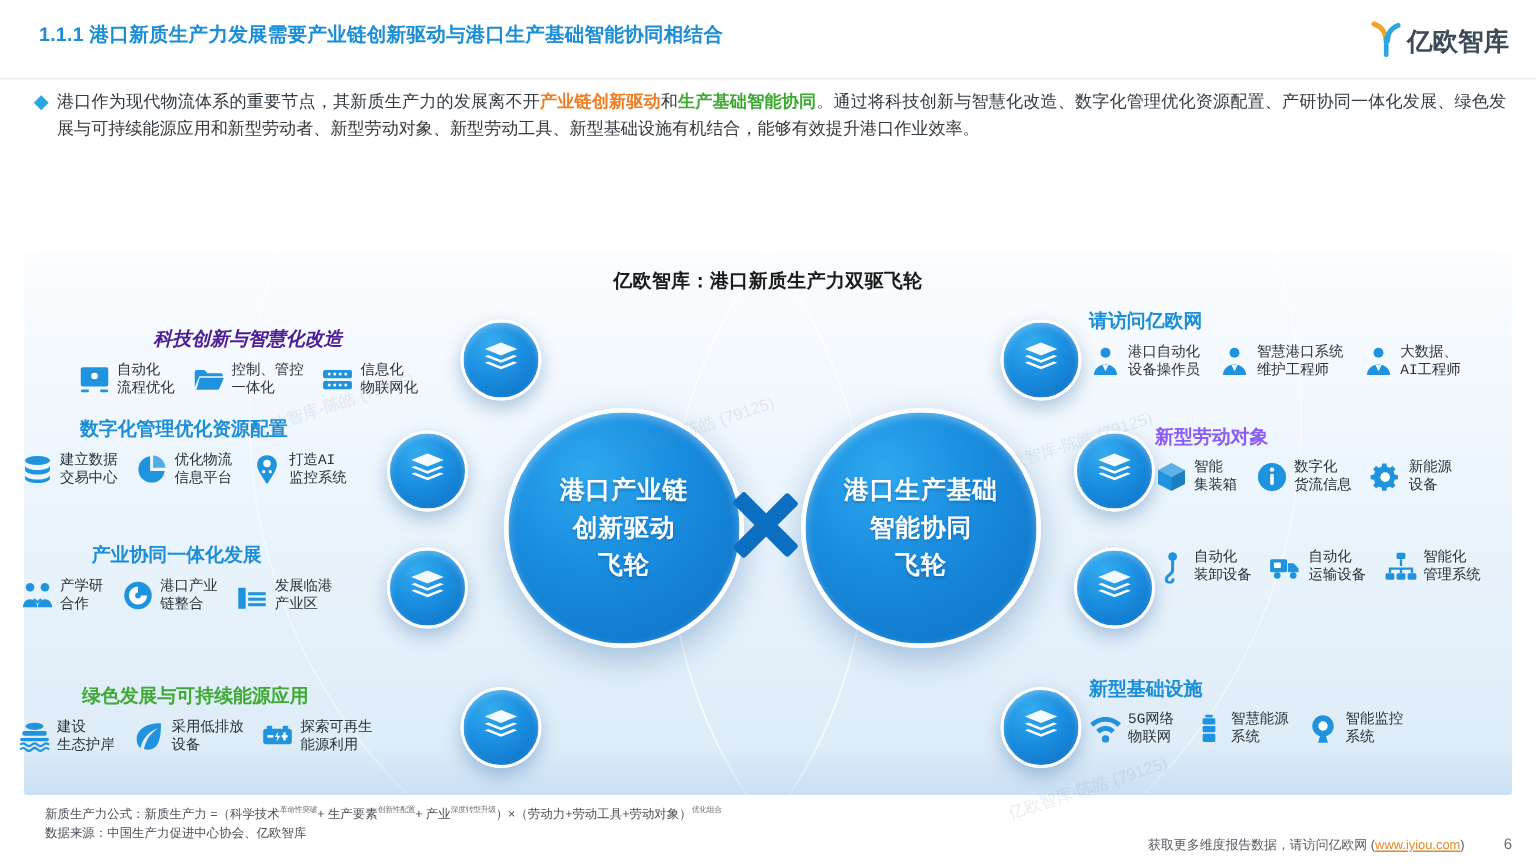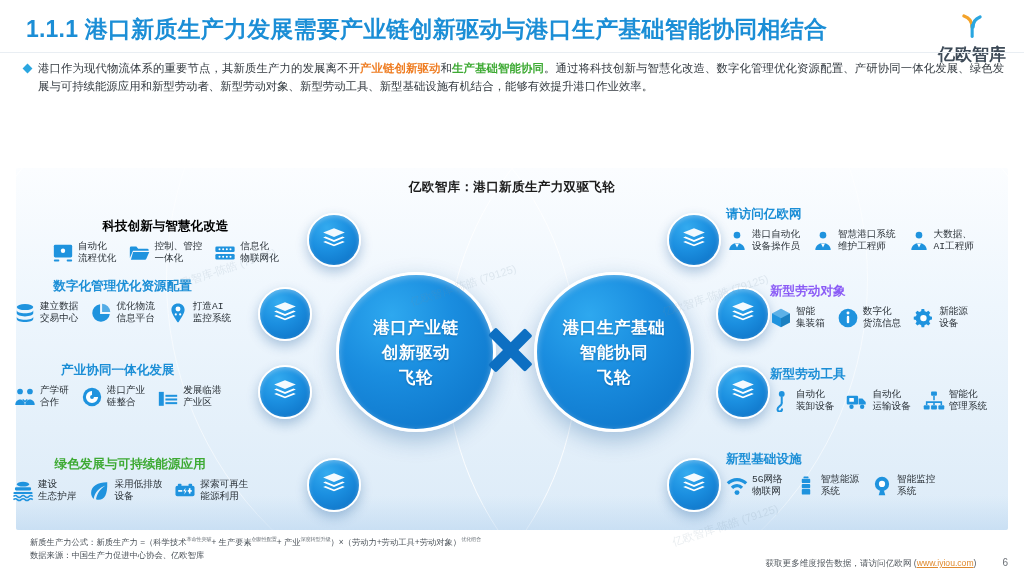--- a/index.html
+++ b/index.html
@@ -5,25 +5,25 @@
   html,body{margin:0;padding:0;}
   body{
     width:1024px;height:576px;background:#ffffff;
     font-family:"Liberation Sans","DejaVu Sans",sans-serif;
     overflow:hidden;position:relative;
   }
   
   .hdr{position:absolute;left:0;top:0;width:1024px;height:52px;}
   .hdr-title{
     position:absolute;left:26px;top:14px;
-    font-size:23px;font-weight:bold;color:#1b8ed6;
+    font-size:13px;font-weight:bold;color:#1b8ed6;
     letter-spacing:.2px;white-space:nowrap;
   }
   .hdr-rule{position:absolute;left:0;top:52px;width:1024px;height:1px;background:#e9eef3;}
-  .logo{position:absolute;right:18px;top:14px;display:flex;align-items:center;gap:3px;flex-direction:column;}
+  .logo{position:absolute;right:18px;top:14px;display:flex;align-items:center;gap:3px;}
   .logo-mark{width:22px;height:26px;position:relative;}
   .logo-text{font-size:17px;font-weight:bold;color:#3d4a57;letter-spacing:0px;}
 
   
   .bullets{position:absolute;left:24px;top:60px;width:980px;}
   .bul{display:flex;align-items:flex-start;margin-bottom:5px;}
   .dia{
     width:7px;height:7px;background:#2aa6e0;transform:rotate(45deg);
     margin:5px 7px 0 0;flex:0 0 auto;
   }
@@ -203,21 +203,21 @@
     <div class="node" style="left: 667px; top: 458px;">
       <span><svg width="26" height="26" viewBox="0 0 24 24" fill="#fff">
           <path d="M12 3 2 7l10 4 10-4-10-4z" opacity=".95"></path>
           <path d="M2 11.6l10 4 10-4-2.2-.9L12 13.9 4.2 10.7 2 11.6z"></path>
           <path d="M2 15.6l10 4 10-4-2.2-.9L12 17.9 4.2 14.7 2 15.6z"></path>
         </svg></span>
     </div>
   </div>
 <div id="groups">
     <div class="grp lgrp" style="left: 52px; top: 218px;">
-      <div class="grp-h" style="color: #000000;">科技创新与智慧化改造</div>
+      <div class="grp-h" style="color: #4c1d95; font-style: italic;">科技创新与智慧化改造</div>
       <div class="items">
         <div class="it">
           <span class="it-ic">
             <svg width="22" height="22" viewBox="0 0 24 24" fill="#1f93de">
               <rect x="2" y="3" width="20" height="14" rx="1.6"></rect>
               <circle cx="12" cy="9.5" r="2.4" fill="#fff"></circle>
               <rect x="2" y="19.2" width="6" height="2" rx="1"></rect>
               <rect x="16" y="19.2" width="6" height="2" rx="1"></rect>
             </svg>
           </span>
@@ -430,21 +430,20 @@
             <svg width="22" height="22" viewBox="0 0 24 24" fill="#1f93de">
               <path d="M21.2 13.6v-3.2l-2.6-.5a6.9 6.9 0 00-.9-2.2l1.5-2.2-2.3-2.3-2.2 1.5a6.9 6.9 0 00-2.2-.9L12 1.2H8.8l-.5 2.6a6.9 6.9 0 00-2.2.9L3.9 3.2 1.6 5.5 3.1 7.7a6.9 6.9 0 00-.9 2.2l-2.6.5v3.2l2.6.5c.2.8.5 1.5.9 2.2l-1.5 2.2 2.3 2.3 2.2-1.5c.7.4 1.4.7 2.2.9l.5 2.6H12l.5-2.6c.8-.2 1.5-.5 2.2-.9l2.2 1.5 2.3-2.3-1.5-2.2c.4-.7.7-1.4.9-2.2z" transform="translate(1.2 1.1) scale(0.92)"></path>
               <circle cx="11.4" cy="12.1" r="3.5" fill="#fff"></circle>
             </svg>
           </span>
           <span class="it-t">新能源<br>设备</span>
         </div>
       </div>
     </div>
     <div class="grp rgrp" style="left: 770px; top: 366px;">
-      <div class="grp-h" style="color: rgb(27, 142, 214);">新型劳动工具</div>
       <div class="items">
         <div class="it">
           <span class="it-ic">
             <svg width="22" height="22" viewBox="0 0 24 24" fill="#1f93de">
               <circle cx="12.8" cy="4.4" r="3.2"></circle>
               <path d="M12.8 7.6v6.8" stroke="#1f93de" stroke-width="2.2" fill="none"></path>
               <path d="M12.8 14.4c0 3.2-4.6 3.2-4.6 6.6 0 1.4 1.1 2.4 2.5 2.4 1.3 0 2.4-1 2.4-2.3" fill="none" stroke="#1f93de" stroke-width="2.2" stroke-linecap="round"></path>
             </svg>
           </span>
           <span class="it-t">自动化<br>装卸设备</span>

